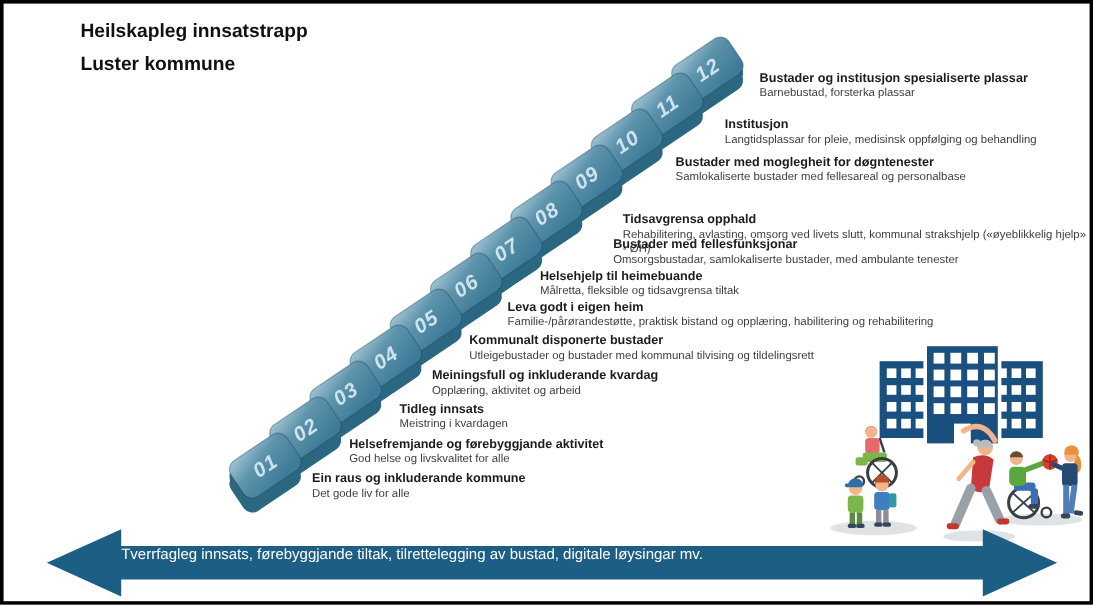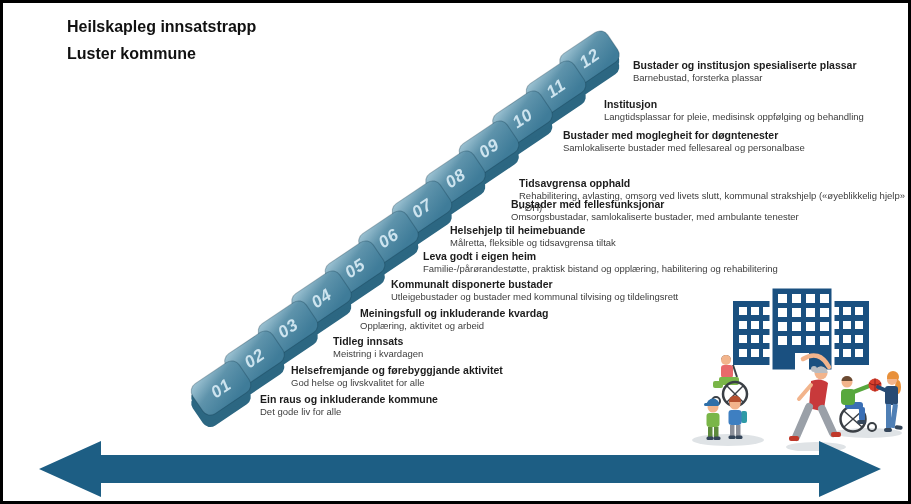--- a/index.html
+++ b/index.html
@@ -17,22 +17,22 @@
   .step-num{
     font-family:"Liberation Sans",sans-serif;font-weight:bold;font-style:italic;
     font-size:17px;fill:#cde4ef;letter-spacing:1px;
   }
   .step-text{position:absolute;white-space:nowrap;}
   .step-text.wrap{white-space:normal;}
   .step-label{font-size:10.5px;font-weight:bold;color:#1c1c1c;line-height:12px;}
   .step-desc{font-size:9.5px;color:#3d3d3d;line-height:11.5px;margin-top:1px;}
   .arrow-svg{left:0;top:0;}
   .arrow-text{
-    position:absolute;left:98px;top:479px;width:566px;text-align:center;
-    color:#ffffff;font-size:12.5px;font-weight:bold;
+    position:absolute;left:98px;top:452px;width:566px;
+    color:#ffffff;font-size:12.5px;font-weight:normal;
   }
 </style>
 </head>
 <body>
 
 <div class="frame">
 
   <div class="title">
     <div>Heilskapleg innsatstrapp</div>
     <div>Luster kommune</div>

